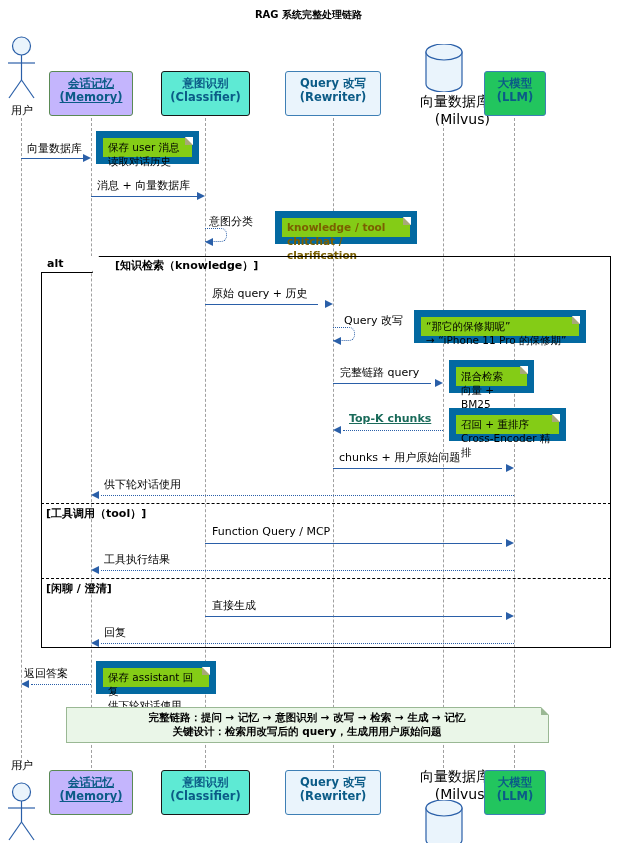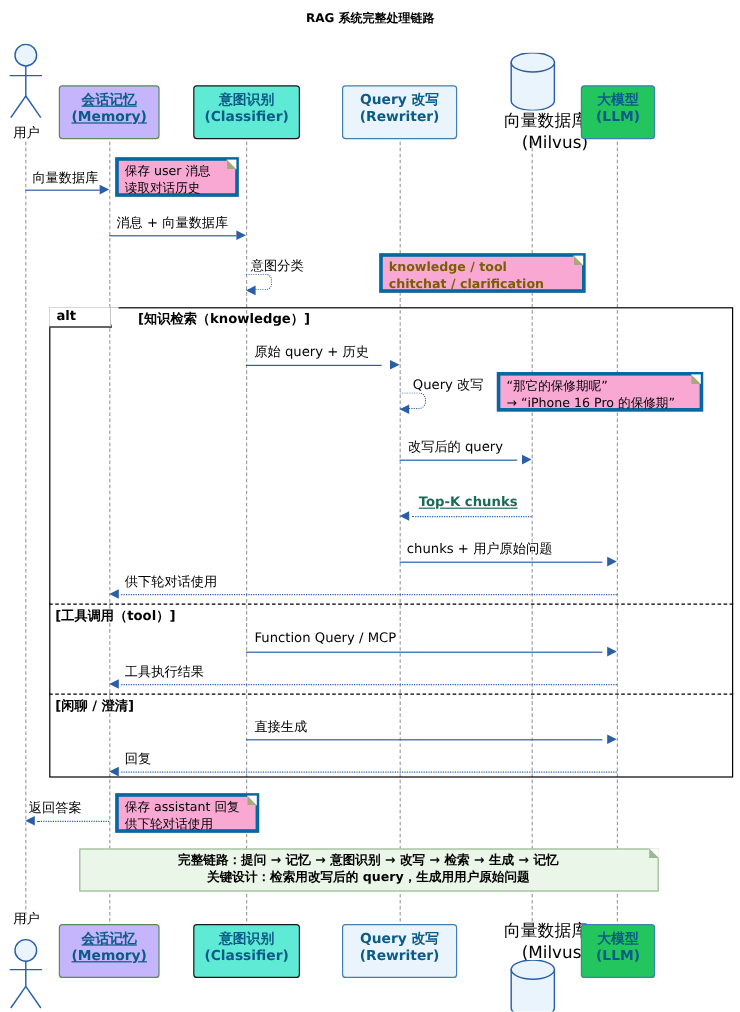--- a/index.html
+++ b/index.html
@@ -67,22 +67,22 @@
   .self-loop{
     border:1px solid #2a5fa8;
     border-left:none;
     border-radius:0 6px 6px 0;
     box-sizing:border-box;
   }
   .self-loop.dotted{border-style:dotted;border-left:none;}
 
   
   .note{
-    background:#f9a8d4;
-    border:3px solid #0369a1;
+    background:#84cc16;
+    border:7px solid #0369a1;
     box-sizing:border-box;
     padding:3px 6px 3px 5px;
     font-size:10.5px;
     line-height:1.32;
     color:#000;
     position:absolute;
   }
   .note:after{
     content:"";
     position:absolute;right:-1px;top:-1px;
@@ -191,51 +191,59 @@
   </div>
 
   <div class="abs arrow-label" style="left:97px;top:178px;">消息 + 向量数据库</div>
   <div class="abs arrow-line" style="left:91px;top:196px;width:106px;"></div>
   <div class="abs arrow-head right" style="left:197px;top:192px;"></div>
 
   <div class="abs arrow-label" style="left:209px;top:214px;">意图分类</div>
   <div class="abs self-loop dotted" style="left:205px;top:228px;width:22px;height:14px;"></div>
   <div class="abs arrow-head left" style="left:205px;top:238px;"></div>
 
-  <div class="note bold" style="left:275px;top:211px;width:172px;height:33px;margin-left:41px;">
+  <div class="note bold" style="left:275px;top:211px;width:142px;height:33px;">
     <span>knowledge / tool</span><br>
     <span>chitchat / clarification</span>
   </div>
 
   <div class="altframe" style="left:41px;top:256px;width:570px;height:392px;"></div>
   <div class="alt-tab" style="left:41px;top:256px;width:52px;height:17px;">alt</div>
   <div class="alt-cond" style="left:115px;top:258px;">[知识检索（knowledge）]</div>
 
   <div class="abs arrow-label" style="left:212px;top:286px;">原始 query + 历史</div>
   <div class="abs arrow-line" style="left:205px;top:304px;width:113px;"></div>
   <div class="abs arrow-head right" style="left:325px;top:300px;"></div>
 
   <div class="abs arrow-label" style="left:344px;top:313px;">Query 改写</div>
   <div class="abs self-loop dotted" style="left:333px;top:327px;width:22px;height:14px;"></div>
   <div class="abs arrow-head left" style="left:333px;top:337px;"></div>
 
   <div class="note" style="left:414px;top:310px;width:172px;height:33px;">
     <span>“那它的保修期呢”</span><br>
-    <span>→ “iPhone 16 Pro 的保修期”</span>
-  </div>
-
-  <div class="abs arrow-label" style="left:340px;top:365px;">改写后的 query</div>
+    <span>→ “iPhone 11 Pro 的保修期”</span>
+  </div>
+
+  <div class="abs arrow-label" style="left:340px;top:365px;">完整链路 query</div>
   <div class="abs arrow-line" style="left:333px;top:383px;width:98px;"></div>
   <div class="abs arrow-head right" style="left:435px;top:379px;"></div>
 
+  <div class="note" style="left:449px;top:360px;width:85px;height:33px;">
+    <span>混合检索</span><br>
+    <span>向量 + BM25</span>
+  </div>
 
   <div class="abs arrow-label bold" style="left:349px;top:412px;">Top-K chunks</div>
   <div class="abs arrow-line dashed" style="left:343px;top:430px;width:100px;"></div>
   <div class="abs arrow-head left" style="left:333px;top:426px;"></div>
 
+  <div class="note" style="left:449px;top:408px;width:117px;height:33px;">
+    <span>召回 + 重排序</span><br>
+    <span>Cross-Encoder 精排</span>
+  </div>
 
   <div class="abs arrow-label" style="left:339px;top:450px;">chunks + 用户原始问题</div>
   <div class="abs arrow-line" style="left:333px;top:468px;width:169px;"></div>
   <div class="abs arrow-head right" style="left:506px;top:464px;"></div>
 
   <div class="abs arrow-label" style="left:104px;top:477px;">供下轮对话使用</div>
   <div class="abs arrow-line dashed" style="left:101px;top:495px;width:413px;"></div>
   <div class="abs arrow-head left" style="left:91px;top:491px;"></div>
 
   <div class="alt-divider" style="left:41px;top:503px;width:570px;"></div>

